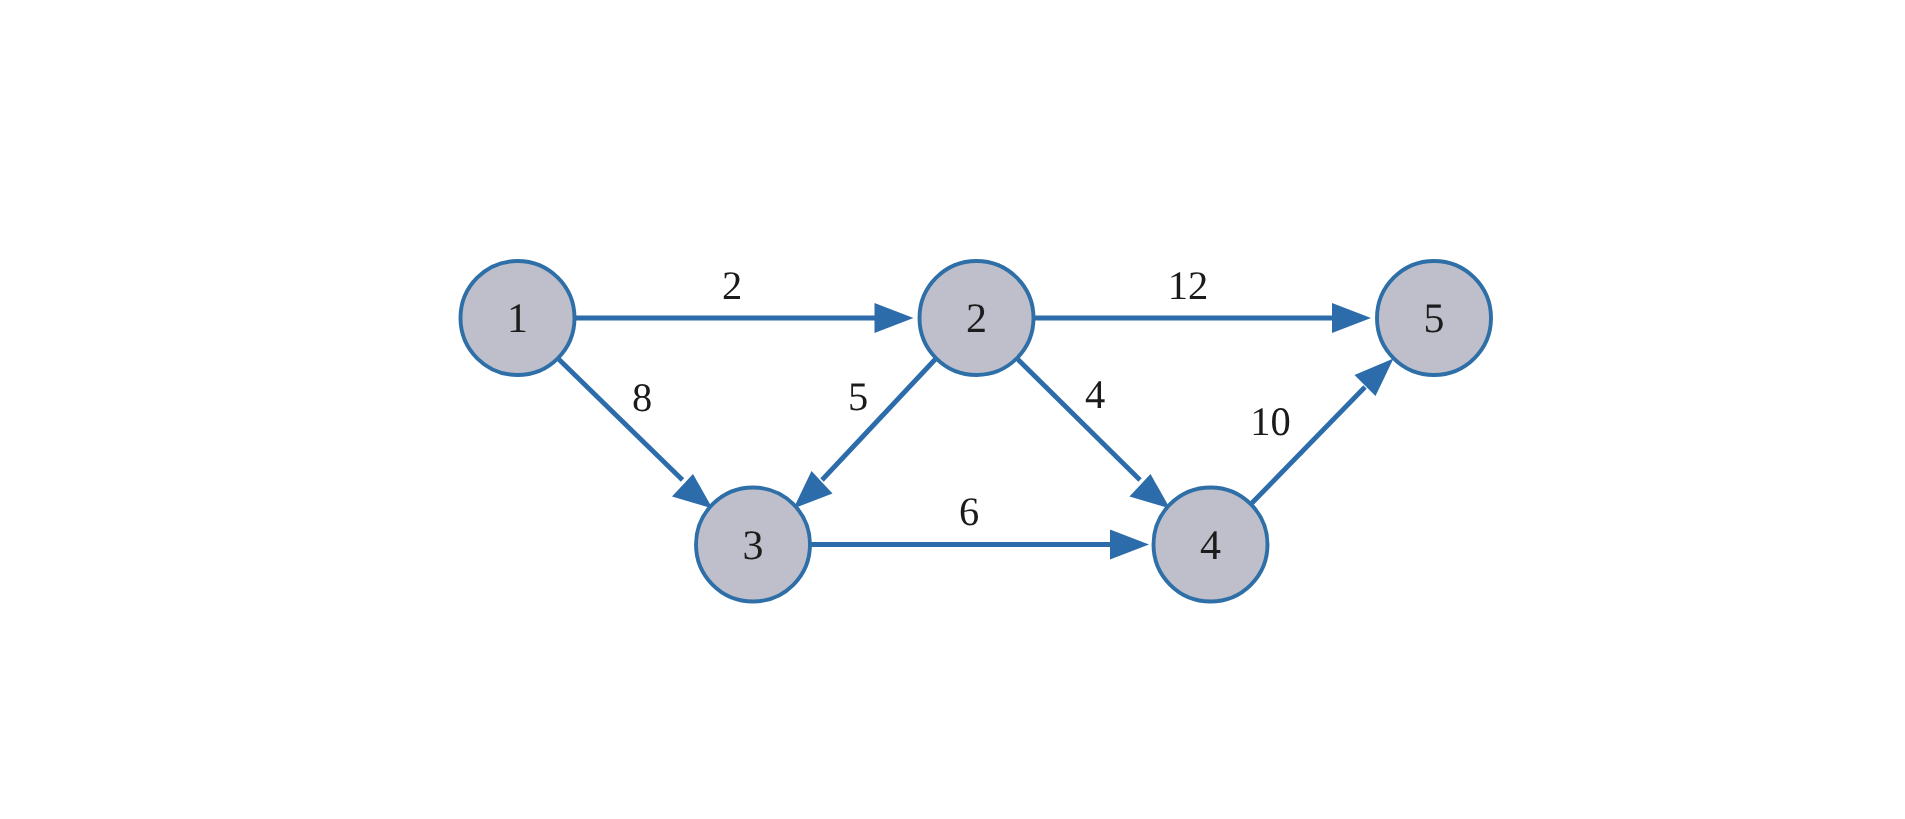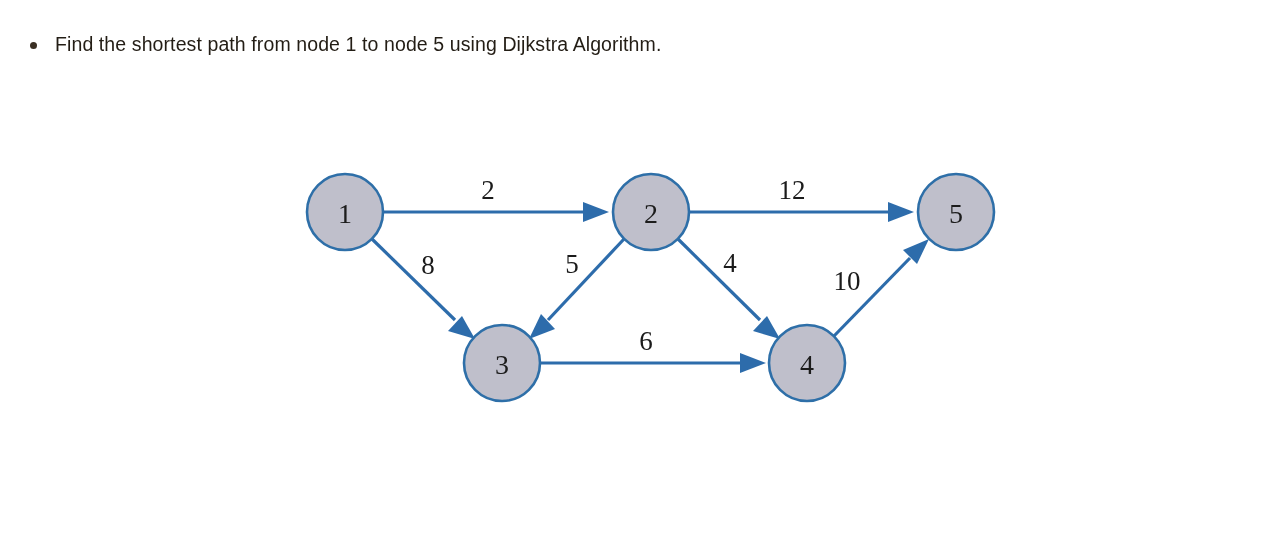--- a/index.html
+++ b/index.html
@@ -80,24 +80,20 @@
     fill: #1b1b1b;
     text-anchor: middle;
     dominant-baseline: central;
   }
 </style>
 </head>
 <body>
 
 <div class="page">
 
-  <div class="prompt-row">
-    <span class="bullet-dot"></span>
-    <span class="prompt-text">Find the shortest path from node 1 to node 5 using Dijkstra Algorithm.</span>
-  </div>
 
   <div class="graph-wrap">
     <svg class="graph" width="1270" height="546" viewBox="0 0 1270 546">
 
       <g>
         <line class="edge-line" x1="383" y1="212" x2="585" y2="212"></line>
         <polygon class="edge-head" points="609,212 583,202 583,222"></polygon>
       </g>
 
       <g>

